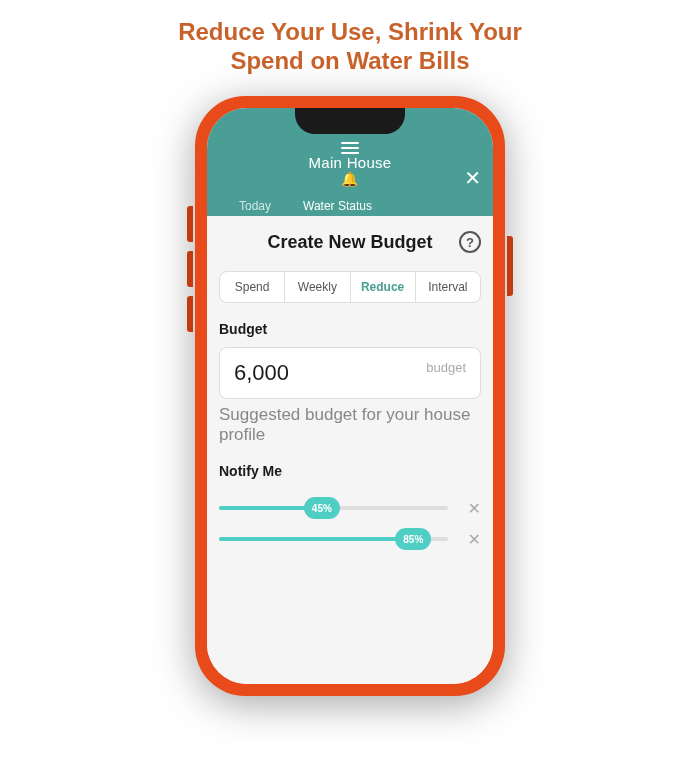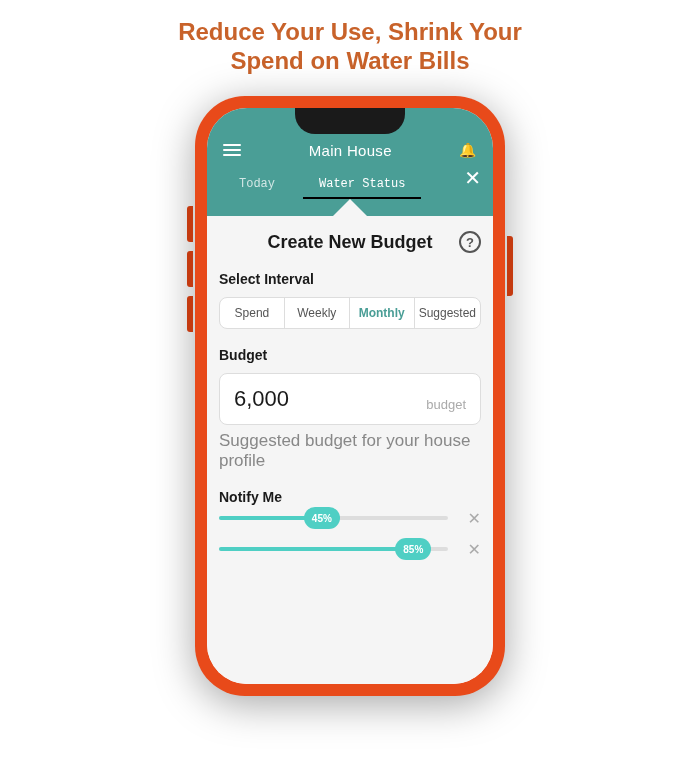--- a/index.html
+++ b/index.html
@@ -91,20 +91,21 @@
       background: #4a9e96;
       padding: 30px 16px 0;
       position: relative;
     }
 
     .app-header-top {
       display: flex;
       justify-content: space-between;
       align-items: center;
       padding-bottom: 6px;
+      flex-direction: column;
     }
 
     .menu-icon {
       display: flex;
       flex-direction: column;
       gap: 3px;
     }
     .menu-icon span {
       display: block;
       width: 18px;
@@ -120,23 +121,21 @@
       letter-spacing: 0.3px;
     }
 
     .bell-icon {
       color: white;
       font-size: 14px;
     }
 
     .app-tabs {
       display: flex;
-      gap: 12px;
-      margin-top: 6px;
-      font-family: Liberation Mono, monospace;
+      gap: 0;
     }
 
     .app-tab {
       color: rgba(255,255,255,0.75);
       font-size: 12px;
       padding: 6px 16px;
       cursor: pointer;
     }
 
     .app-tab.active {
@@ -257,21 +256,21 @@
     }
 
     
     .amount-box {
       background: white;
       border: 1px solid #ddd;
       border-radius: 8px;
       padding: 12px 14px;
       display: flex;
       justify-content: space-between;
-      align-items: flex-end;
+      align-items: flex-start;
       margin-bottom: 6px;
     }
 
     .amount-value {
       font-size: 22px;
       font-weight: 300;
       color: #1a1a1a;
     }
 
     .amount-unit {
@@ -283,21 +282,21 @@
       font-size: 17px;
       color: #888;
       margin-bottom: 18px;
     }
 
     
     .notify-title {
       font-size: 14px;
       font-weight: 700;
       color: #1a1a1a;
-      margin-bottom: 4px;
+      margin-bottom: 20px;
     }
 
     .notify-desc {
       font-size: 11px;
       color: #888;
       margin-bottom: 14px;
       line-height: 1.4;
     }
 
     
@@ -395,26 +394,25 @@
 
       <div class="modal-overlay">
 
         <div class="modal-content">
 
           <div class="modal-header">
             <span class="modal-title">Create New Budget</span>
             <div class="help-icon">?</div>
           </div>
 
-          <div class="section-label">Select Interval</div>
           <div class="interval-row">
             <div class="interval-btn">Spend</div>
             <div class="interval-btn">Weekly</div>
-            <div class="interval-btn active">Monthly</div>
-            <div class="interval-btn">Suggested</div>
+            <div class="interval-btn active">Reduce</div>
+            <div class="interval-btn">Interval</div>
           </div>
 
           <div class="section-label">Budget</div>
           <div class="amount-box">
             <span class="amount-value">6,000</span>
             <span class="amount-unit">budget</span>
           </div>
           <div class="suggested-text">Suggested budget for your house profile</div>
 
           <div class="notify-title">Notify Me</div>

